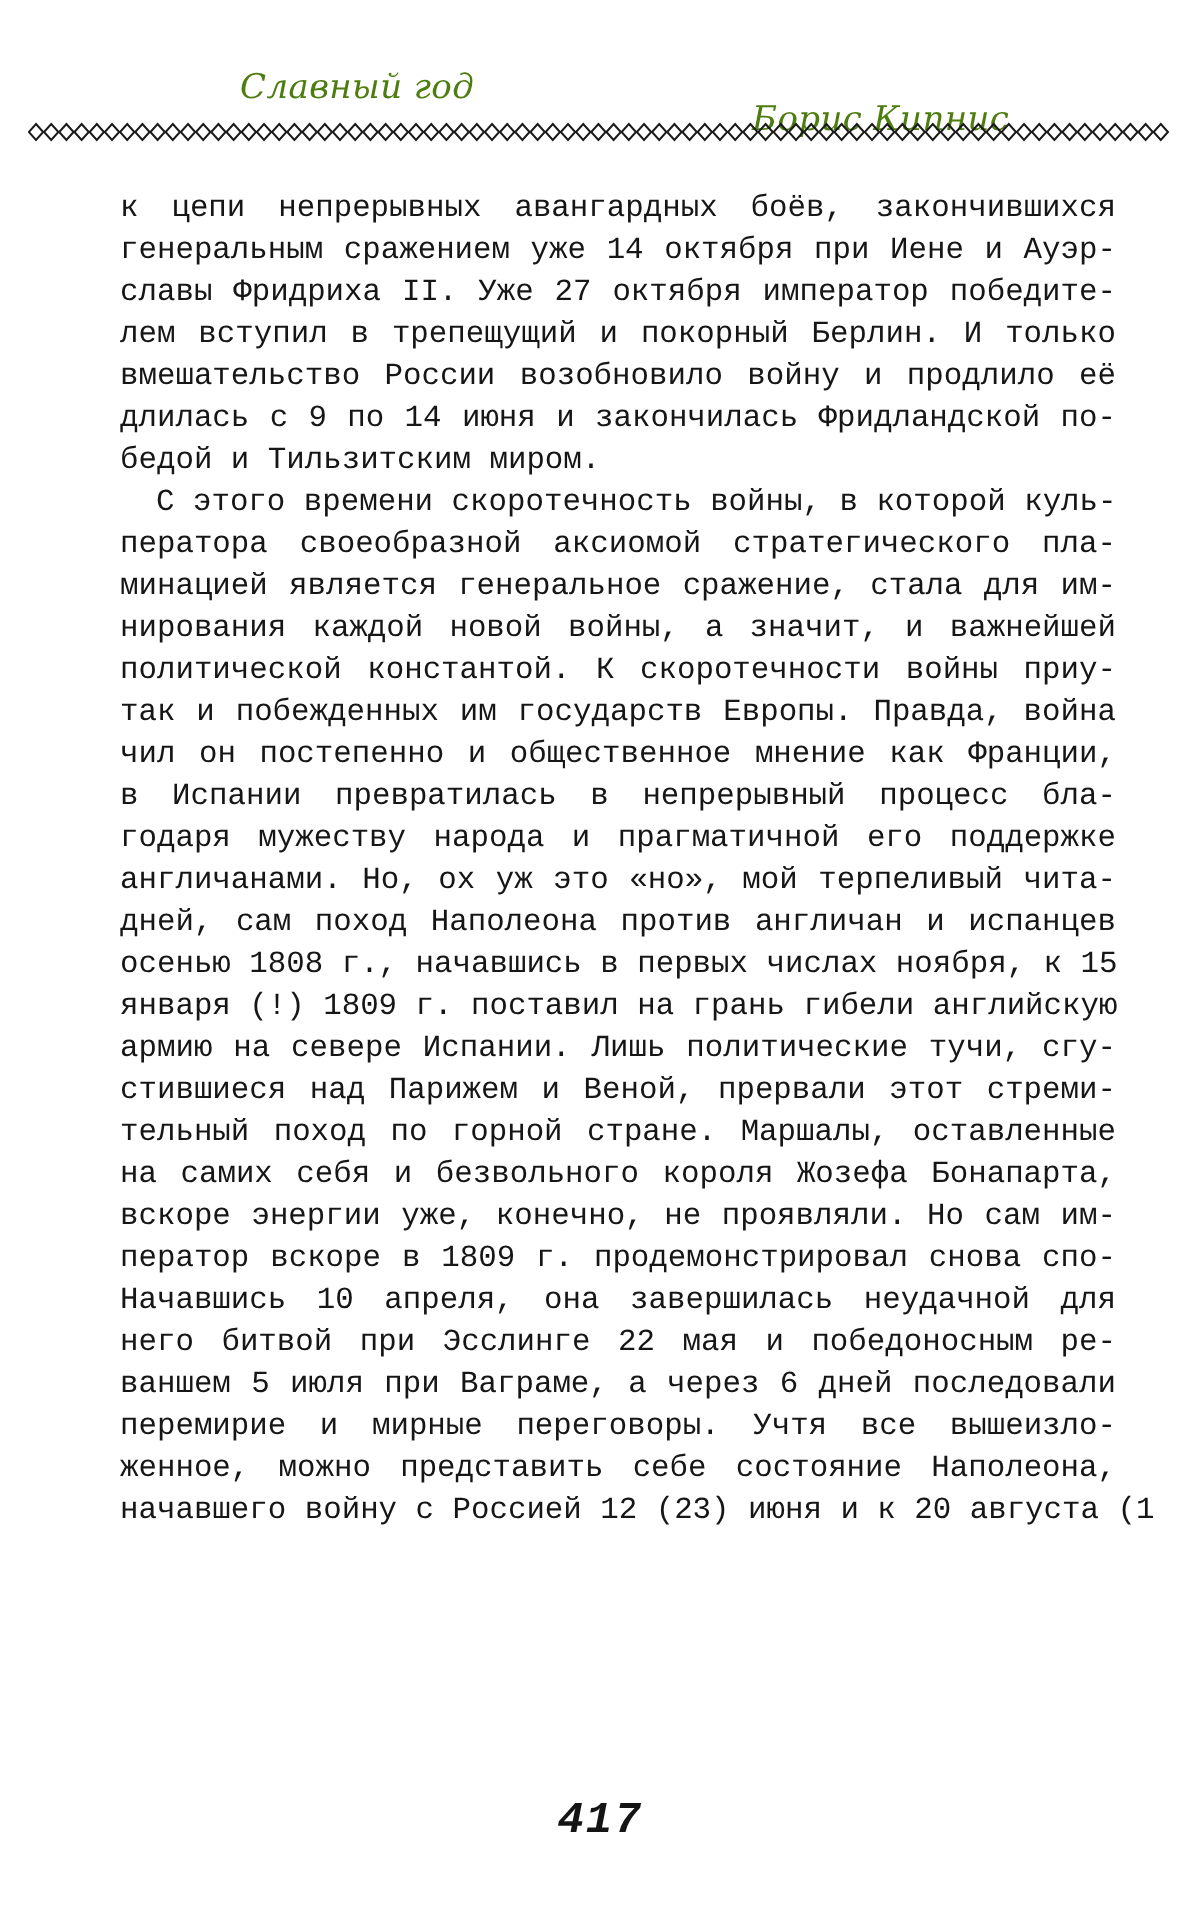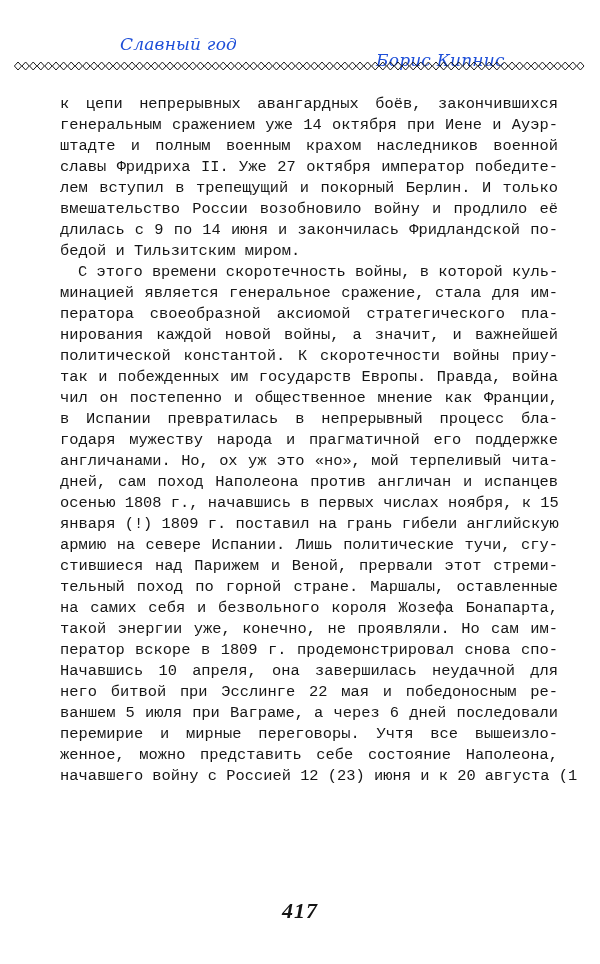--- a/index.html
+++ b/index.html
@@ -16,21 +16,21 @@
   }
   .running-head {
     position: absolute;
     top: 34px;
     left: 0;
     width: 540px;
     height: 24px;
     font-family: "DejaVu Serif", "Liberation Serif", serif;
     font-style: italic;
     font-size: 17px;
-    color: #1d4ed8;
+    color: #4d7c0f;
   }
   .running-head .left-title {
     position: absolute;
     left: 120px;
     top: 0;
     letter-spacing: 0.2px;
   }
   .running-head .right-title {
     position: absolute;
     left: 376px;
@@ -73,21 +73,21 @@
   }
   .line.indent {
     padding-left: 18px;
   }
   .page-number {
     position: absolute;
     top: 898px;
     left: 0;
     width: 600px;
     text-align: center;
-    font-family: Liberation Serif, serif;
+    font-family: Liberation Mono, monospace;
     font-style: italic;
     font-weight: bold;
     font-size: 22px;
     letter-spacing: 1px;
     color: #141414;
   }
 </style>
 </head>
 <body>
 
@@ -173,46 +173,45 @@
       <polygon points="551.1999999999999,1 554.8,5 551.1999999999999,9 547.5999999999999,5" fill="none" stroke="#1a1a1a" stroke-width="1"></polygon>
       <polygon points="558.8,1 562.4,5 558.8,9 555.1999999999999,5" fill="none" stroke="#1a1a1a" stroke-width="1"></polygon>
       <polygon points="566.4,1 570,5 566.4,9 562.8,5" fill="none" stroke="#1a1a1a" stroke-width="1"></polygon>
     </svg>
 </div>
 
 <div class="text-block" id="text-block">
     <div>
       <span class="line">к цепи непрерывных авангардных боёв, закончившихся</span>
       <span class="line">генеральным сражением уже 14 октября при Иене и Ауэр-</span>
-      <span class="line">штадте и полным военным крахом наследников военной</span>
       <span class="line">славы Фридриха II. Уже 27 октября император победите-</span>
       <span class="line">лем вступил в трепещущий и покорный Берлин. И только</span>
       <span class="line">вмешательство России возобновило войну и продлило её</span>
       <span class="line">длилась с 9 по 14 июня и закончилась Фридландской по-</span>
       <span class="line last">бедой и Тильзитским миром.</span>
     </div>
     <div>
       <span class="line indent">С этого времени скоротечность войны, в которой куль-</span>
+      <span class="line">ператора своеобразной аксиомой стратегического пла-</span>
       <span class="line">минацией является генеральное сражение, стала для им-</span>
-      <span class="line">ператора своеобразной аксиомой стратегического пла-</span>
       <span class="line">нирования каждой новой войны, а значит, и важнейшей</span>
       <span class="line">политической константой. К скоротечности войны приу-</span>
       <span class="line">так и побежденных им государств Европы. Правда, война</span>
       <span class="line">чил он постепенно и общественное мнение как Франции,</span>
       <span class="line">в Испании превратилась в непрерывный процесс бла-</span>
       <span class="line">годаря мужеству народа и прагматичной его поддержке</span>
       <span class="line">англичанами. Но, ох уж это «но», мой терпеливый чита-</span>
       <span class="line">дней, сам поход Наполеона против англичан и испанцев</span>
       <span class="line">осенью 1808 г., начавшись в первых числах ноября, к 15</span>
       <span class="line">января (!) 1809 г. поставил на грань гибели английскую</span>
       <span class="line">армию на севере Испании. Лишь политические тучи, сгу-</span>
       <span class="line">стившиеся над Парижем и Веной, прервали этот стреми-</span>
       <span class="line">тельный поход по горной стране. Маршалы, оставленные</span>
       <span class="line">на самих себя и безвольного короля Жозефа Бонапарта,</span>
-      <span class="line">такой энергии уже, конечно, не проявляли. Но сам им-</span>
+      <span class="line">вскоре энергии уже, конечно, не проявляли. Но сам им-</span>
       <span class="line">ператор вскоре в 1809 г. продемонстрировал снова спо-</span>
       <span class="line">Начавшись 10 апреля, она завершилась неудачной для</span>
       <span class="line">него битвой при Эсслинге 22 мая и победоносным ре-</span>
       <span class="line">ваншем 5 июля при Ваграме, а через 6 дней последовали</span>
       <span class="line">перемирие и мирные переговоры. Учтя все вышеизло-</span>
       <span class="line">женное, можно представить себе состояние Наполеона,</span>
       <span class="line">начавшего войну с Россией 12 (23) июня и к 20 августа (1</span>
     </div>
   </div>
 

